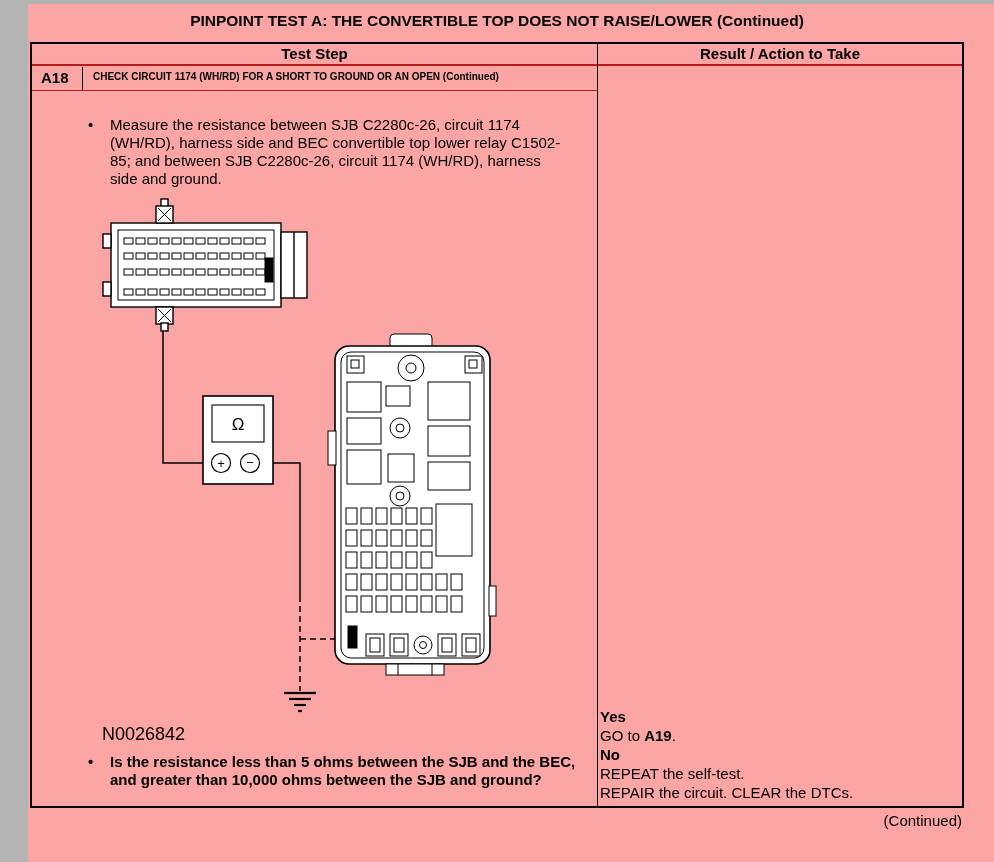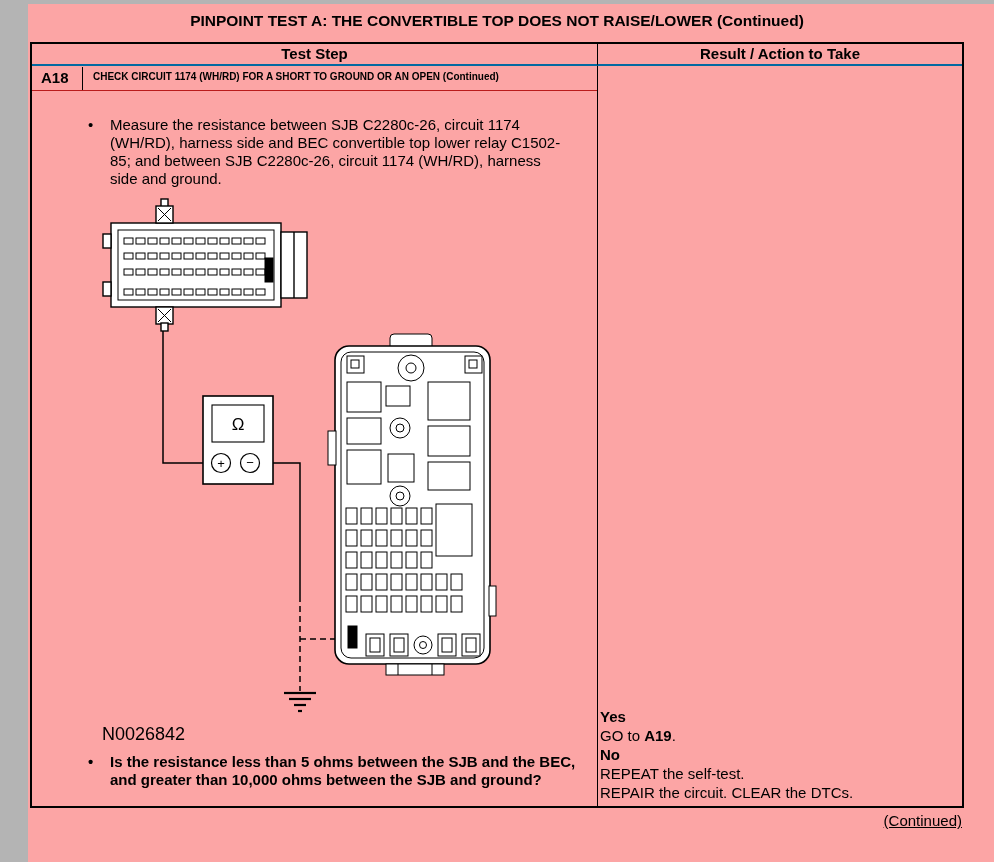--- a/index.html
+++ b/index.html
@@ -18,21 +18,21 @@
   }
   .ptable {
     position:absolute; left:2px; top:38px; width:934px; height:766px;
     border:2px solid #000;
     display:grid;
     grid-template-columns:566px 1fr;
     grid-template-rows:22px 1fr;
   }
   .hdr {
     font-weight:bold; font-size:15px; text-align:center;
-    border-bottom:2px solid #0369a1; padding-top:1px;
+    border-bottom:2px solid #b91c1c; padding-top:1px;
   }
   .hdr-left { border-right:1px solid #000; }
   .cell-left { border-right:1px solid #000; position:relative; }
   .cell-right { position:relative; }
   .step-hdr { display:flex; border-bottom:1px solid #b91c1c;align-items:flex-end; }
   .step-id {
     width:51px; border-right:1px solid #000;
     font-weight:bold; font-size:15px; padding:2px 0 4px 9px;
   }
   .step-title {
@@ -48,21 +48,21 @@
   .figure-label { position:absolute; left:24px; top:528px; font-size:18px; }
   .question {
     position:absolute; top:687px; left:56px; width:492px;
     font-weight:bold; font-size:15px; line-height:18px; display:flex;
   }
   .result-block {
     position:absolute; left:2px; right:6px; bottom:4px;
     font-size:15px; line-height:19px;
   }
   .rlabel { font-weight:bold; }
-  .footer-continued { position:absolute; top:808px; right:32px; font-size:15px;text-decoration:underline; }
+  .footer-continued { position:absolute; top:808px; right:32px; font-size:15px; }
   svg text { font-family:"Liberation Sans","DejaVu Sans",sans-serif; }
 </style>
 </head>
 <body>
 
 <div class="page">
 
   <div class="doc-title">PINPOINT TEST A: THE CONVERTIBLE TOP DOES NOT RAISE/LOWER (Continued)</div>
 
   <div class="ptable">

